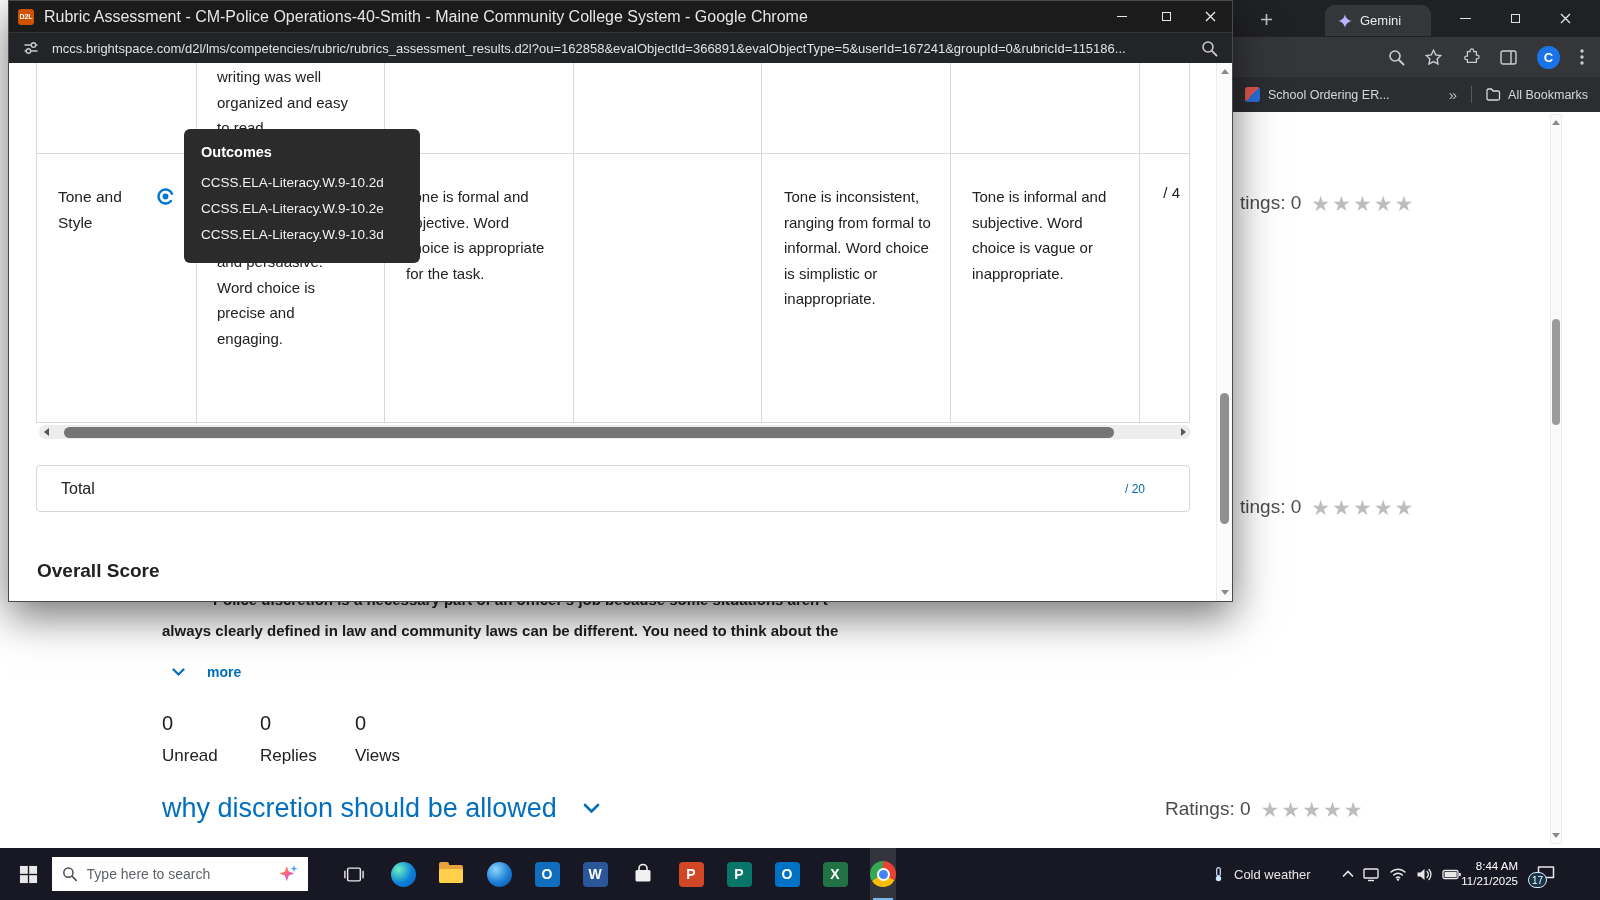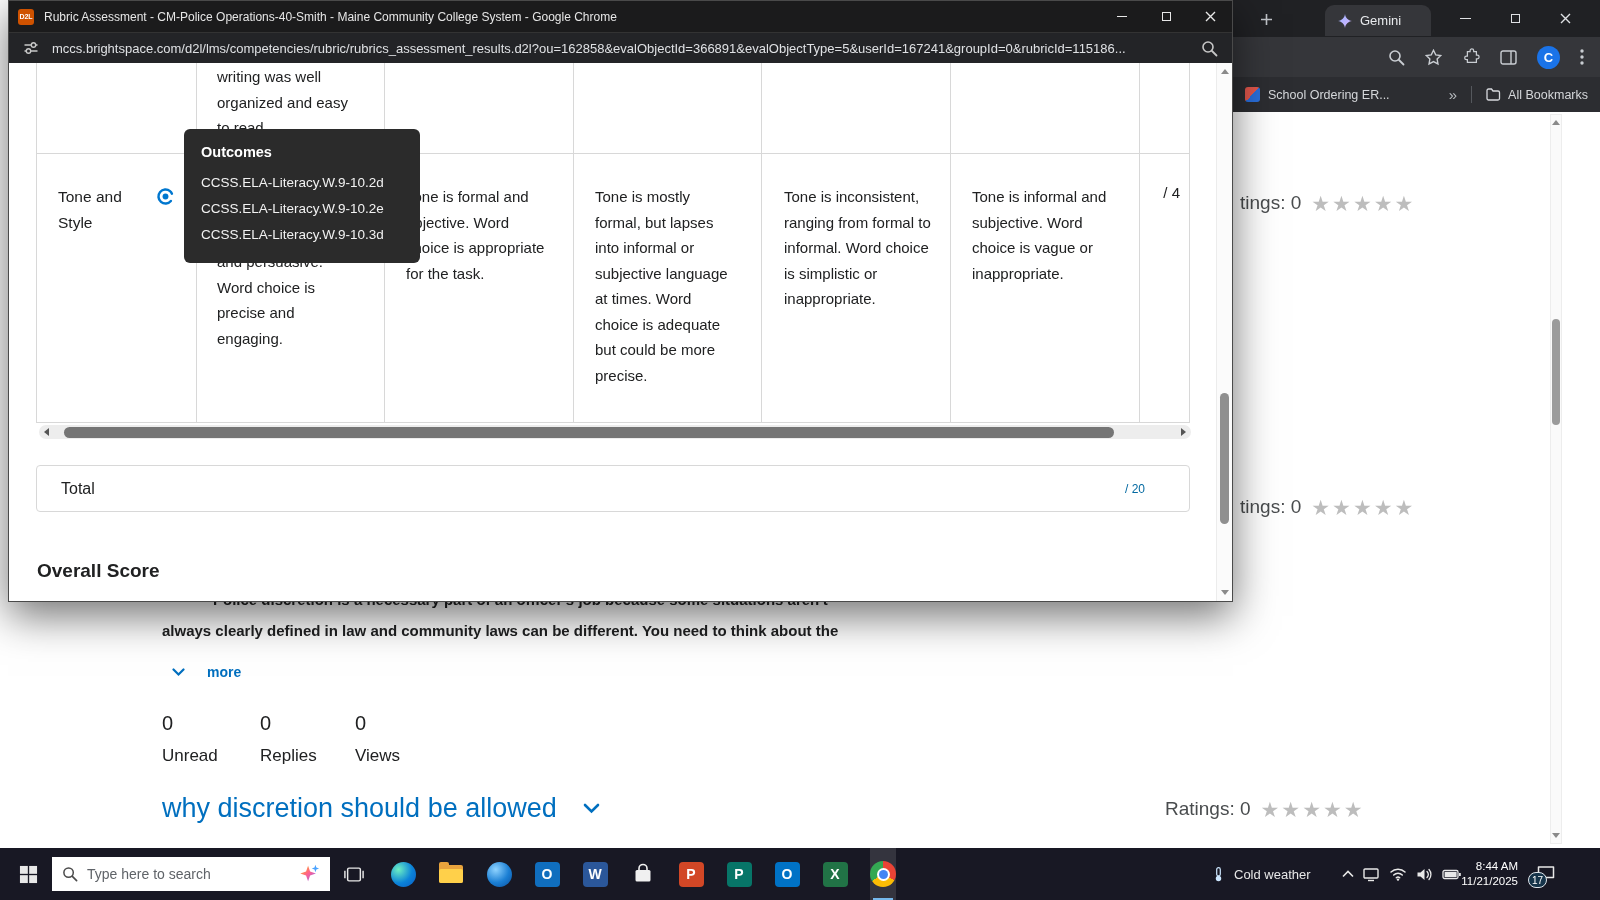--- a/index.html
+++ b/index.html
@@ -44,21 +44,21 @@
 .bm-fav{width:15px;height:15px;border-radius:3px;background:linear-gradient(135deg,#e2574c 0 50%,#2a6fdb 50% 100%);}
 .bm-ovf{color:#b7bbbf;font-size:15px;margin-left:auto;cursor:pointer;}
 .bm-div{width:1px;height:17px;background:#55585d;margin:0 6px;}
 .bm-all{display:flex;align-items:center;gap:7px;cursor:pointer;}
 
 
 #front-window{position:absolute;left:8px;top:0;width:1225px;height:602px;background:#fff;z-index:5;
   box-shadow:0 14px 40px rgba(0,0,0,.55);border:1px solid #4a4a4a;}
 .fw-titlebar{height:31px;background:#1b1b1c;display:flex;align-items:center;padding-left:9px;}
 .favicon{width:16px;height:16px;border-radius:3px;background:#cf5200;color:#fff;font-size:7px;font-weight:bold;display:flex;align-items:center;justify-content:center;}
-.fw-title{margin-left:10px;color:#e6e6e6;font-size:12px;white-space:nowrap;overflow:hidden;}
+.fw-title{margin-left:10px;color:#e6e6e6;font-size:16px;white-space:nowrap;overflow:hidden;}
 .fw-controls{margin-left:auto;display:flex;height:31px;}
 .fw-btn{width:44px;height:31px;display:flex;align-items:center;justify-content:center;cursor:pointer;}
 .fw-min{width:10px;height:1.4px;background:#e8e8e8;}
 .fw-sq{width:9px;height:9px;border:1.4px solid #e8e8e8;}
 .fw-urlbar{height:31px;background:#232427;border-top:1px solid #333;display:flex;align-items:center;padding:0 14px;}
 .url-text{margin-left:13px;color:#dfe1e4;font-size:13px;white-space:nowrap;overflow:hidden;flex:1;}
 .fw-content{position:relative;width:100%;height:538px;background:#fff;padding-left:43px;}
 
 
 .vline{position:absolute;width:1px;background:#d8d8d8;top:62px;height:359px;}
@@ -86,21 +86,21 @@
 .overall{position:absolute;left:28px;top:559px;font-size:19px;font-weight:bold;color:#202122;}
 
 
 .fw-vscroll{position:absolute;right:0;top:62px;width:16px;height:538px;background:#fbfbfb;border-left:1px solid #ececec;}
 .fw-vscroll .thumb{position:absolute;left:3px;top:330px;width:9px;height:131px;background:#8f8f8f;border-radius:5px;}
 .vs-arrow{position:absolute;left:4px;}
 
 
 #taskbar{position:absolute;left:0;bottom:0;width:1600px;height:52px;background:#181824;z-index:20;}
 .tb-item{position:absolute;top:0;height:52px;display:flex;align-items:center;justify-content:center;cursor:pointer;}
-.search-box{position:absolute;left:52px;top:9px;width:278px;height:34px;background:#fff;display:flex;align-items:center;padding:0 10px;gap:9px;}
+.search-box{position:absolute;left:52px;top:9px;width:256px;height:34px;background:#fff;display:flex;align-items:center;padding:0 10px;gap:9px;}
 .search-box input{border:none;outline:none;font-size:14px;color:#444;flex:1;font-family:"Liberation Sans",sans-serif;background:transparent;}
 .search-box input::placeholder{color:#5f6368;}
 .app-strip{position:absolute;left:390px;top:0;height:52px;display:flex;gap:22px;align-items:center;}
 .app-btn{width:26px;height:52px;display:flex;align-items:center;justify-content:center;cursor:pointer;position:relative;}
 .app-btn.active{background:rgba(255,255,255,.12);}
 .app-btn.active::after{content:"";position:absolute;bottom:0;left:3px;right:3px;height:2px;background:#76b9ed;}
 .office{width:25px;height:25px;border-radius:4px;color:#fff;font-weight:bold;font-size:14px;display:flex;align-items:center;justify-content:center;}
 .ball{width:26px;height:26px;border-radius:50%;background:conic-gradient(#ea4335 0 33%,#fbbc05 0 66%,#34a853 0 100%);display:flex;align-items:center;justify-content:center;}
 .ball .cw{width:13px;height:13px;border-radius:50%;background:#fff;display:flex;align-items:center;justify-content:center;}
 .ball .cb{width:9px;height:9px;border-radius:50%;background:#4285f4;}
@@ -296,21 +296,20 @@
     <div class="cell-text" style="left:49px;top:121px;width:80px;line-height:26px;font-size:15.5px;">Tone and Style</div>
     <div class="outcomes-ic" style="top:124px;">
       <svg width="19" height="19" viewBox="0 0 20 20">
           <circle cx="10" cy="10" r="7.4" fill="none" stroke="#0077cf" stroke-width="2.6" stroke-dasharray="38 9" stroke-linecap="round" transform="rotate(40 10 10)"></circle>
           <circle cx="10" cy="10" r="3.1" fill="#0077cf"></circle>
         </svg>
     </div>
 
     <div class="cell-text" style="left:208px;top:186px;width:132px;">and persuasive. Word choice is precise and engaging.</div>
     <div class="cell-text" style="left:397px;top:121px;width:150px;">Tone is formal and objective. Word choice is appropriate for the task.</div>
-    <div class="cell-text" style="left:586px;top:121px;width:142px;">Tone is mostly formal, but lapses into informal or subjective language at times. Word choice is adequate but could be more precise.</div>
     <div class="cell-text" style="left:775px;top:121px;width:148px;">Tone is inconsistent, ranging from formal to informal. Word choice is simplistic or inappropriate.</div>
     <div class="cell-text" style="left:963px;top:121px;width:135px;">Tone is informal and subjective. Word choice is vague or inappropriate.</div>
     <div class="score-cell" style="left:1130px;top:121px;width:41px;">/ 4</div>
 
     <div class="tooltip" style="top:66px;">
       <div class="tt-title">Outcomes</div>
       <div class="tt-item">CCSS.ELA-Literacy.W.9-10.2d</div>
       <div class="tt-item">CCSS.ELA-Literacy.W.9-10.2e</div>
       <div class="tt-item">CCSS.ELA-Literacy.W.9-10.3d</div>
     </div>

